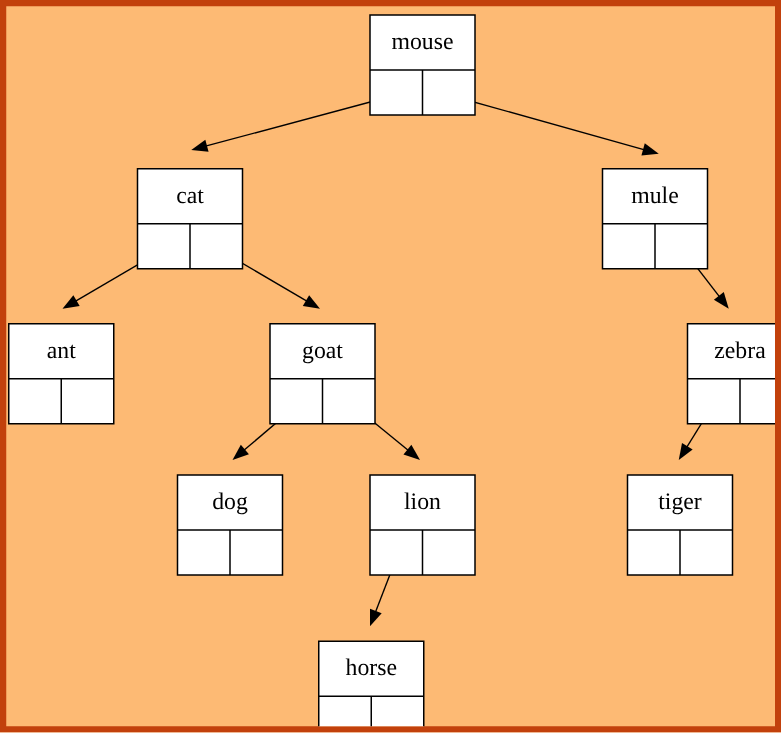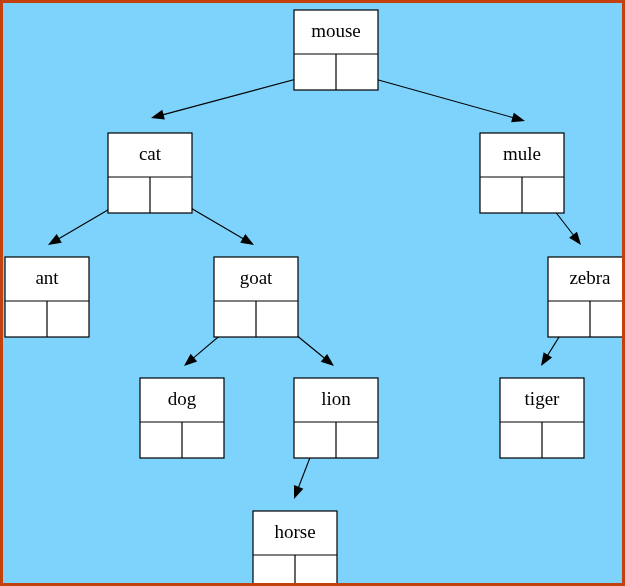--- a/index.html
+++ b/index.html
@@ -4,22 +4,22 @@
 <style>
   html, body {
     margin: 0;
     padding: 0;
     background: #ffffff;
   }
   #page {
     position: relative;
     width: 625px;
     height: 586px;
-    background: #7dd3fc;
-    border: 3px solid #c2410c;
+    background: #fdba74;
+    border: 5px solid #c2410c;
     box-sizing: border-box;
     overflow: hidden;
     font-family: "Liberation Serif", "DejaVu Serif", serif;
   }
   #tree-svg {
     position: absolute;
     left: 0;
     top: 0;
     width: 625px;
     height: 586px;

